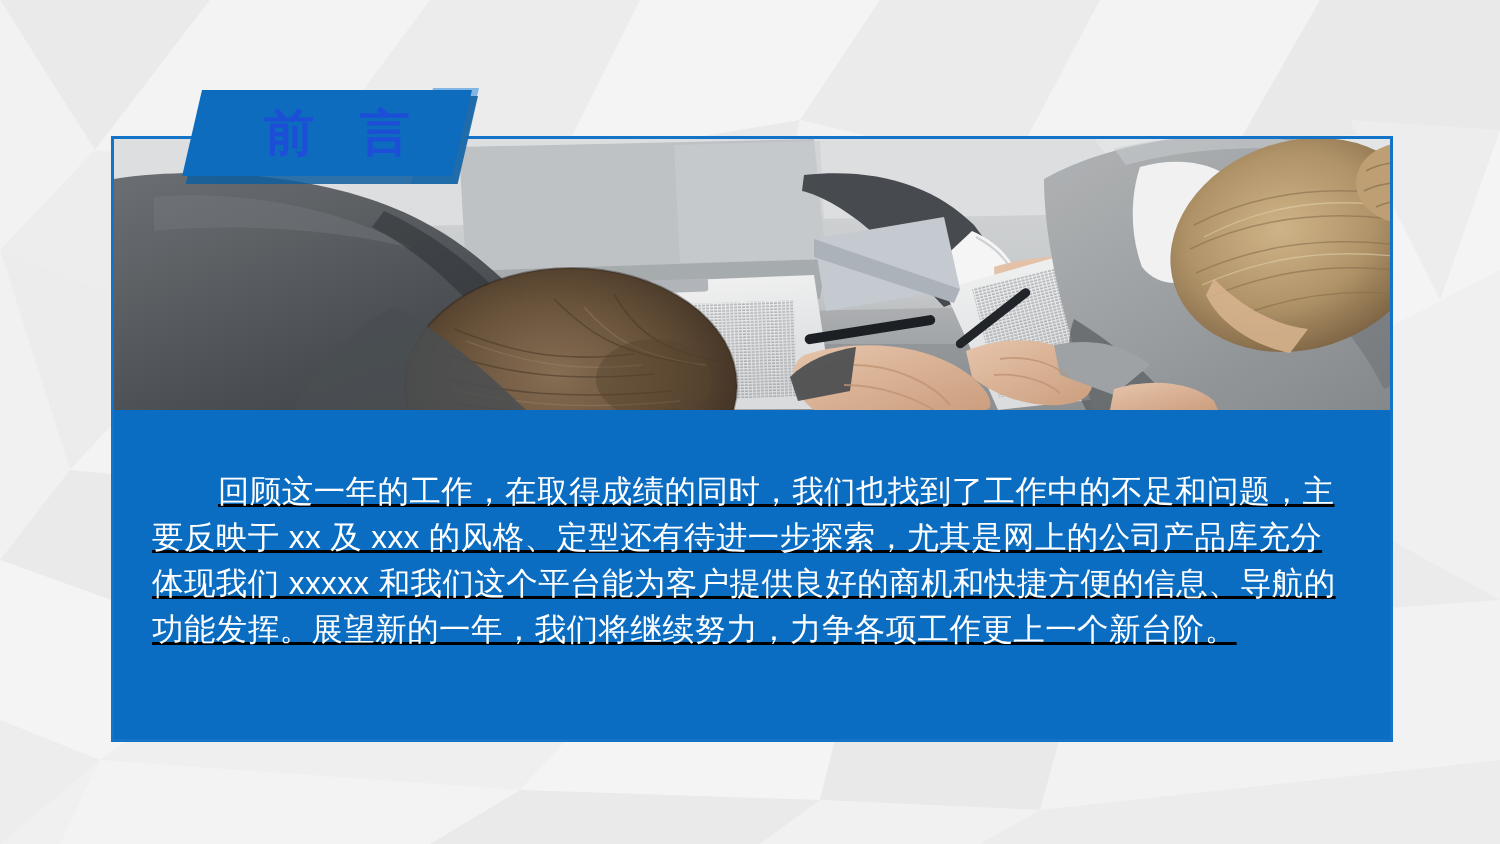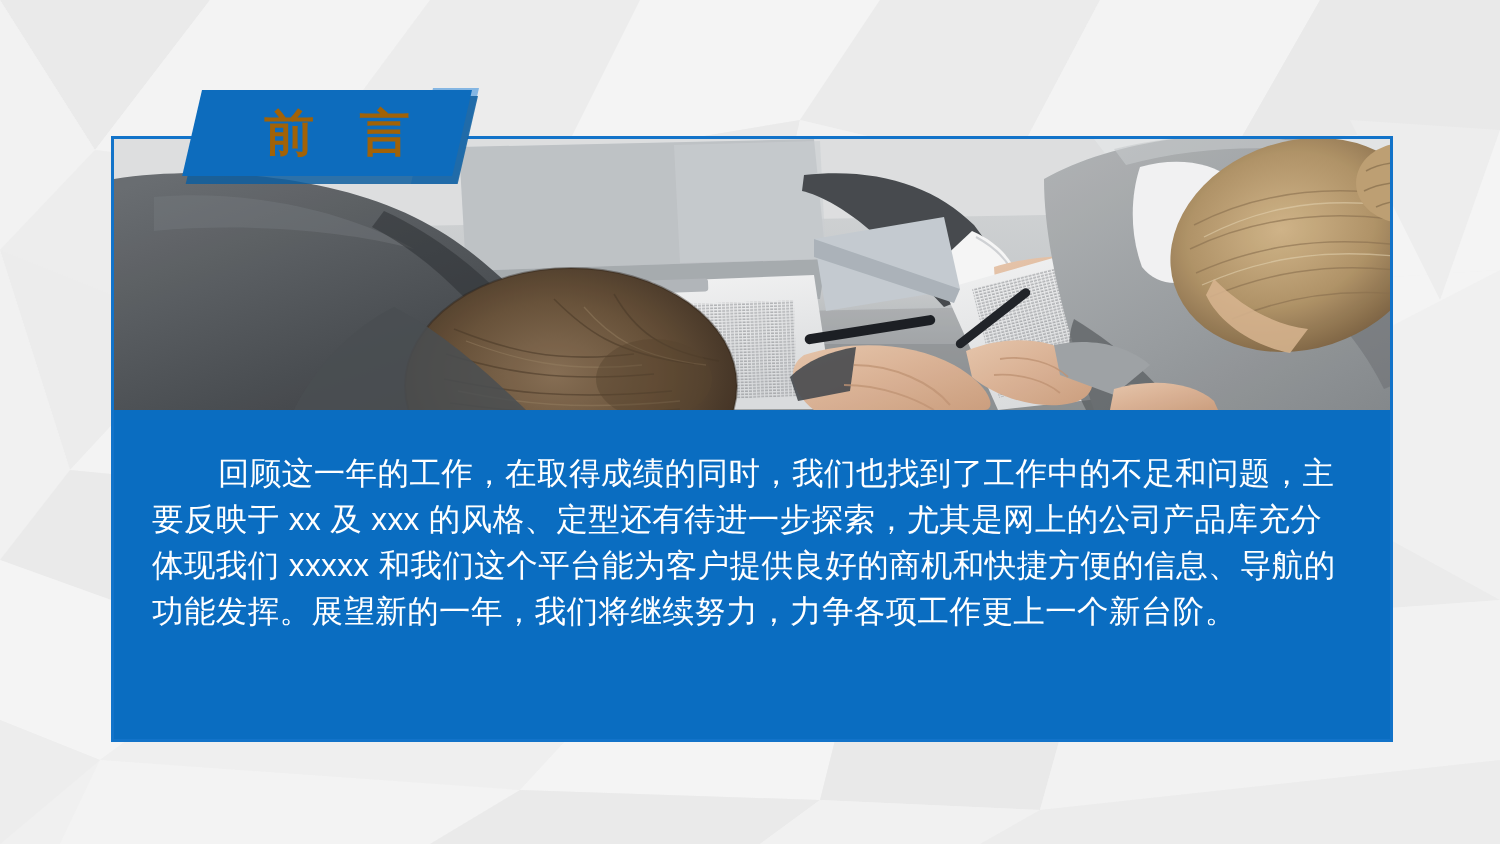--- a/index.html
+++ b/index.html
@@ -51,21 +51,22 @@
 
   
   #text-panel {
     position: absolute;
     left: 0;
     top: 271px;
     width: 1276px;
     height: 329px;
     background: #0a6dc1;
     box-sizing: border-box;
-    padding: 40px 44px 0 38px;
+    padding: 58px 44px 0 38px;
+    text-decoration: underline;
   }
   #body-paragraph {
     margin: 0;
     color: #ffffff;
     font-size: 31.5px;
     line-height: 46px;
     letter-spacing: 0.4px;
     text-indent: 66px;
     white-space: pre-wrap;
     font-weight: 400;
@@ -105,21 +106,21 @@
   }
   #title-banner-text {
     position: absolute;
     left: 202px;
     top: 90px;
     width: 270px;
     height: 86px;
     display: flex;
     align-items: center;
     justify-content: center;
-    color: #a16207;
+    color: #1d4ed8;
     font-size: 50px;
     font-weight: bold;
     letter-spacing: 14px;
     text-indent: 14px;
     font-family: "DejaVu Sans", "Liberation Sans", sans-serif;
     line-height: 1;
     text-align: right;
   }
 </style>
 </head>

